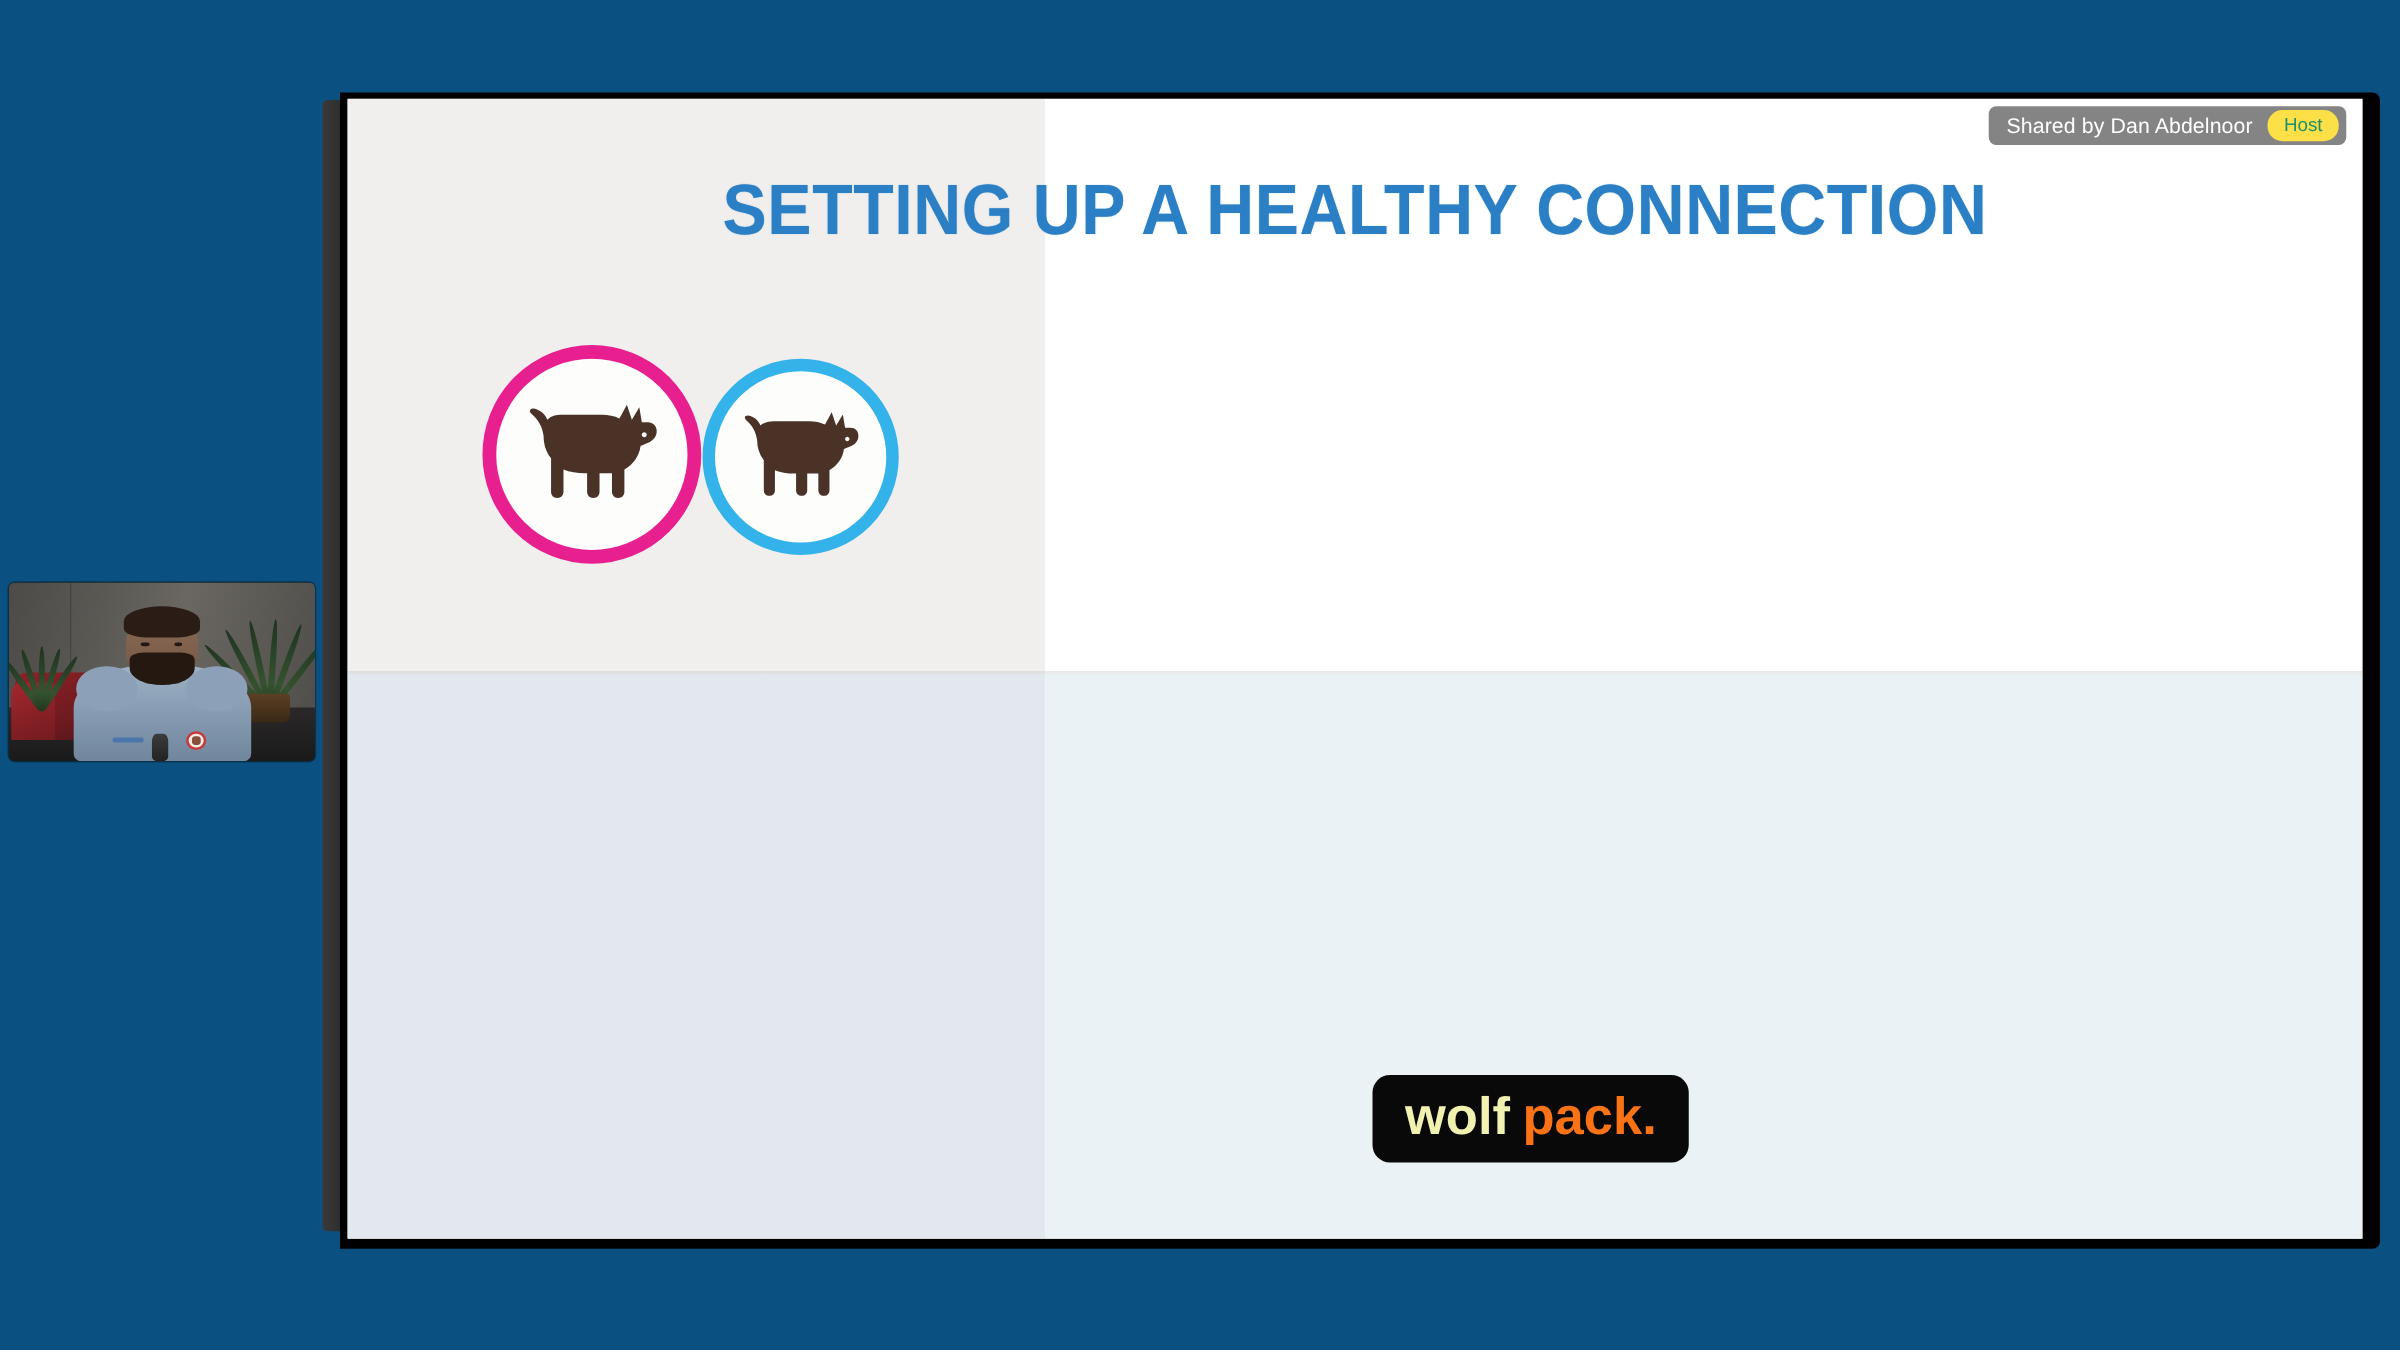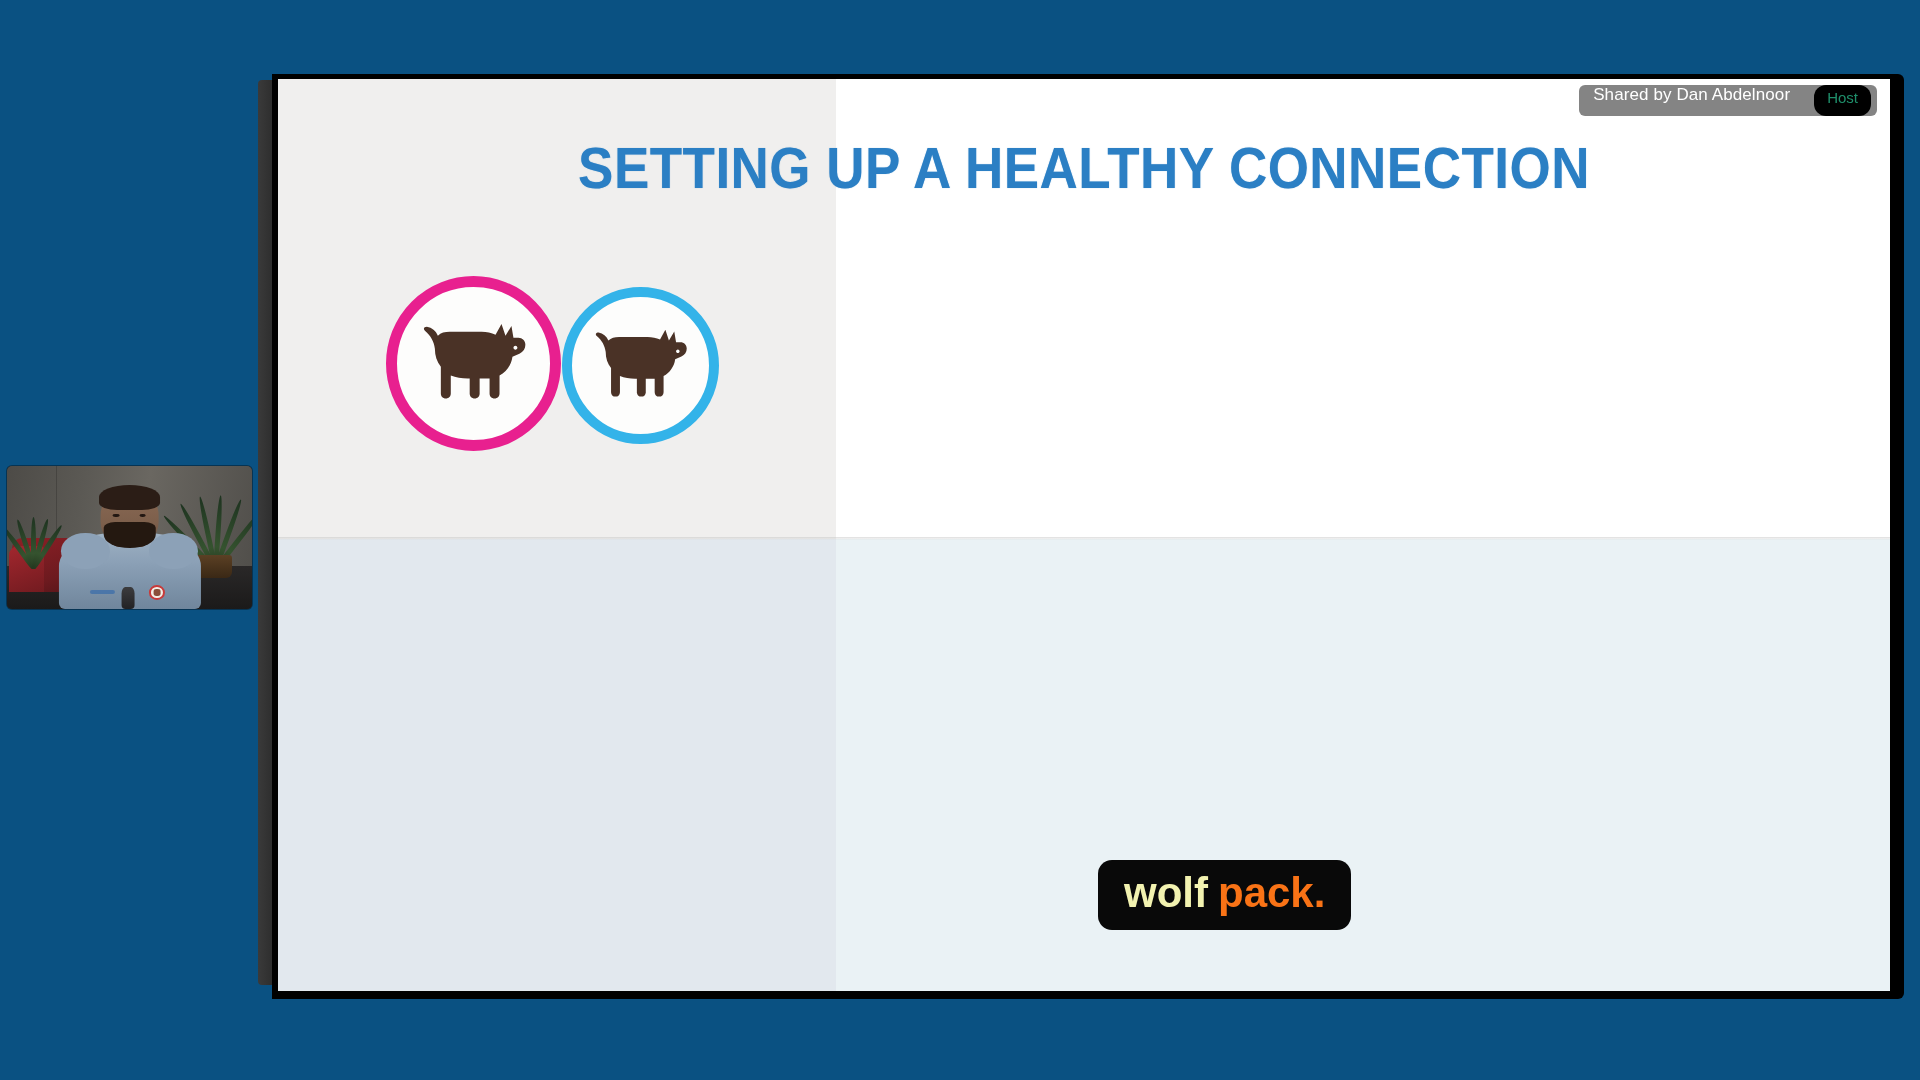--- a/index.html
+++ b/index.html
@@ -239,33 +239,33 @@
     line-height:1.1;
   }
   #caption-word-highlight { color:#f2f2b0; }
   #caption-word-rest { color:#f97316; }
 
   
   #shared-badge {
     position:absolute;
     right:13px; top:6px;
     height:31px;
-    display:flex; gap:24px;
+    display:flex; align-items:center; gap:12px;
     padding:0 6px 0 14px;
     background:rgba(123,123,123,0.93);
     border-radius:6px;
     white-space:nowrap;
   }
   #shared-badge-label {
     color:#ffffff;
     font-size:17px;
     letter-spacing:0.1px;
   }
   #host-pill {
-    background:#000000;
+    background:#fde047;
     color:#1f8f6b;
     font-size:15px;
     padding:3px 13px;
     border-radius:12px;
     line-height:1.3;
   }
 </style>
 </head>
 <body>
 

